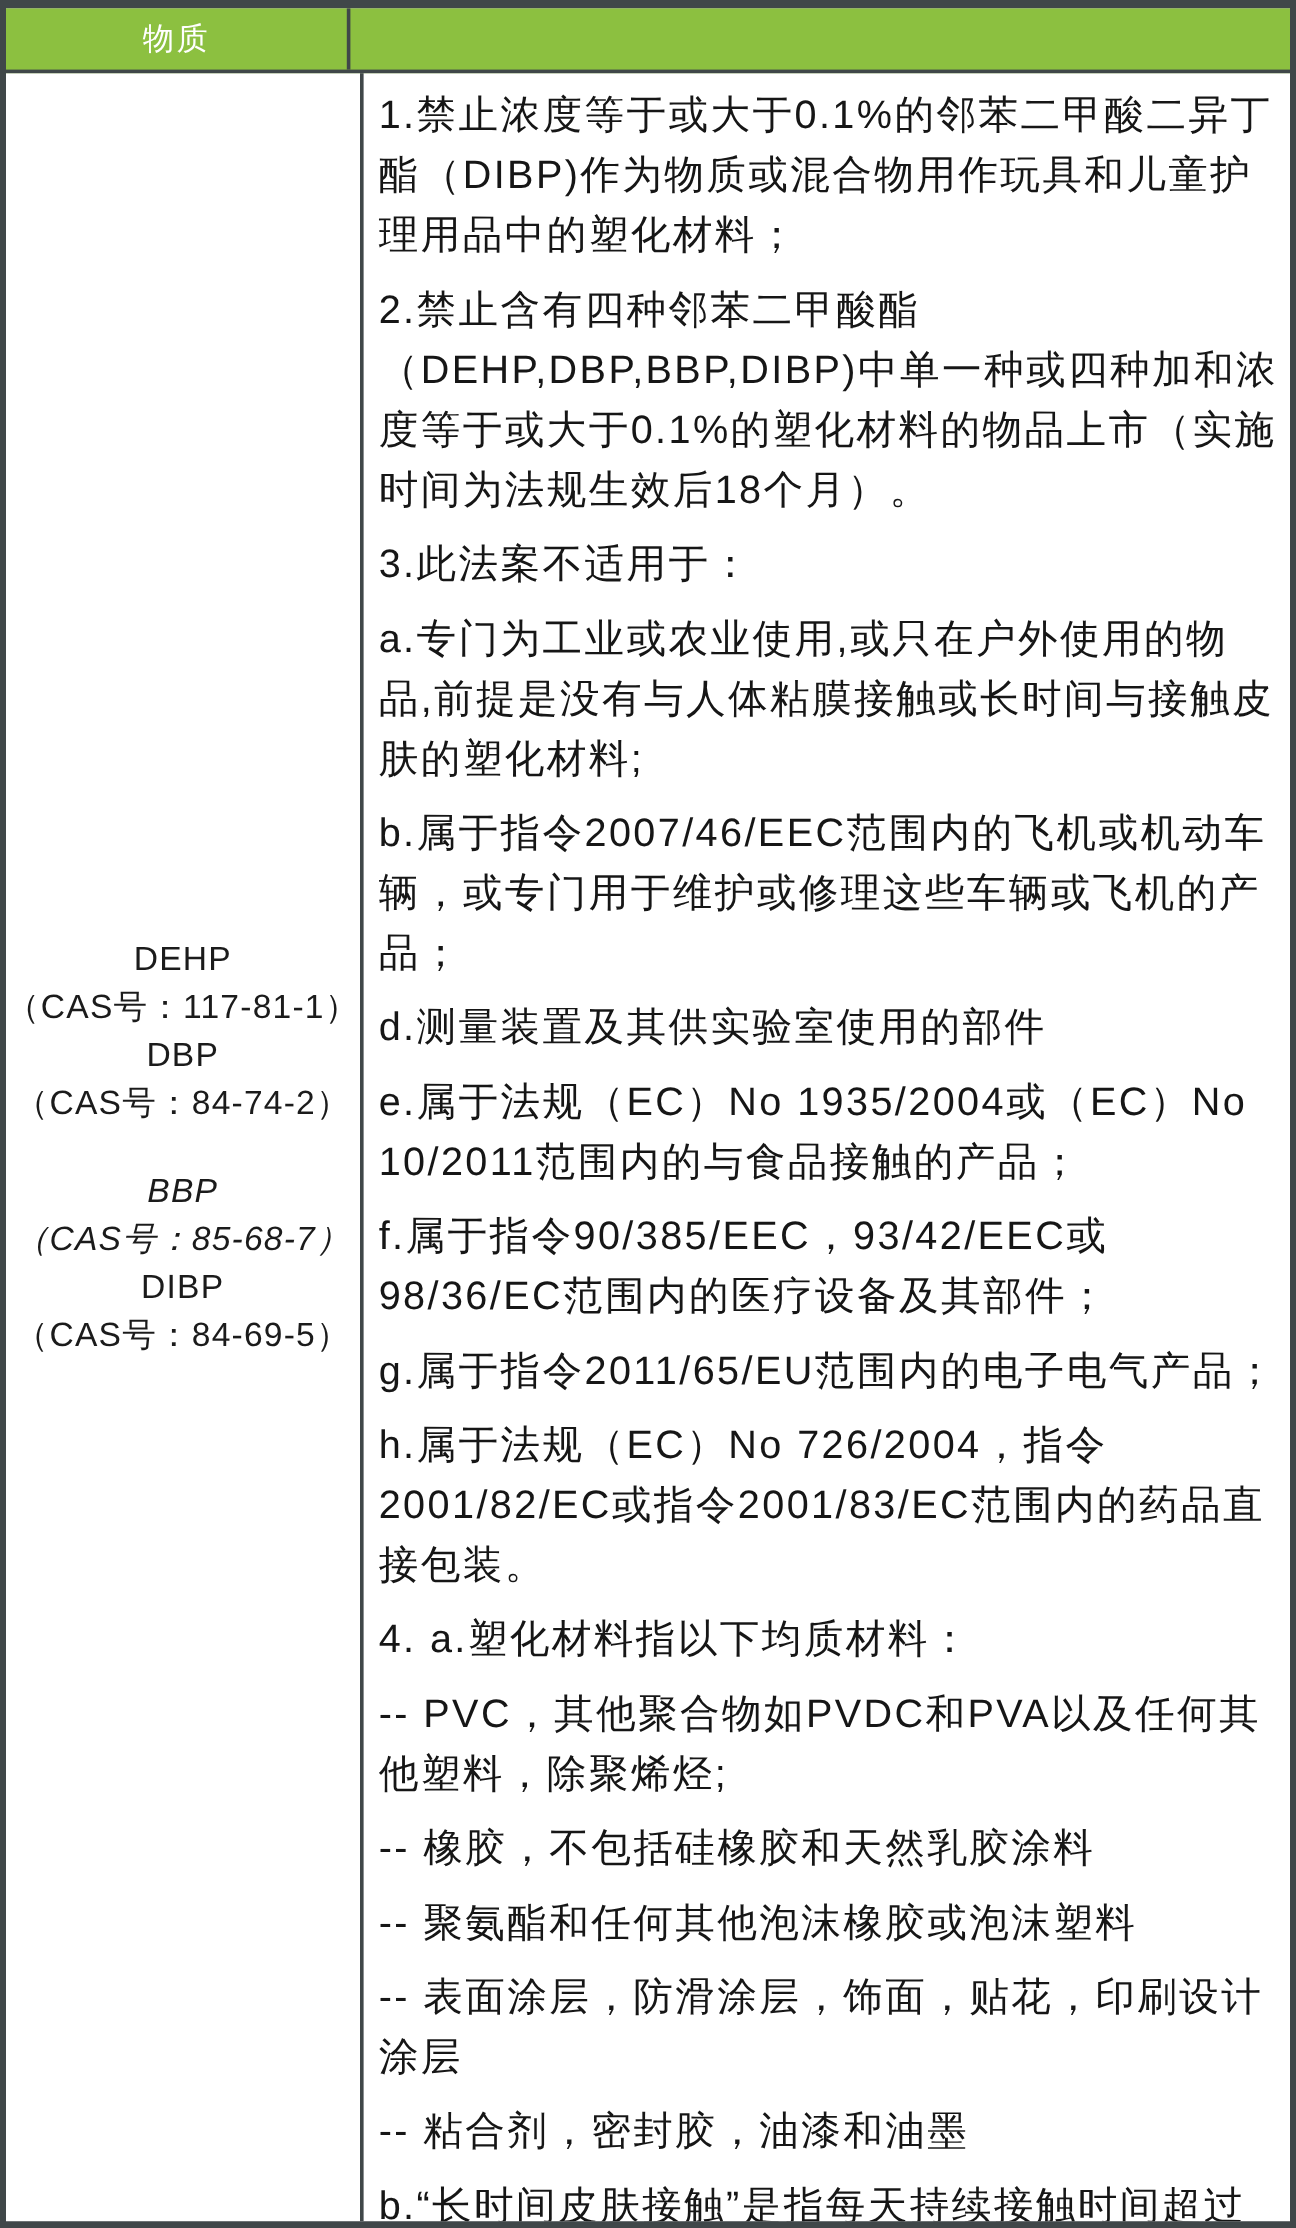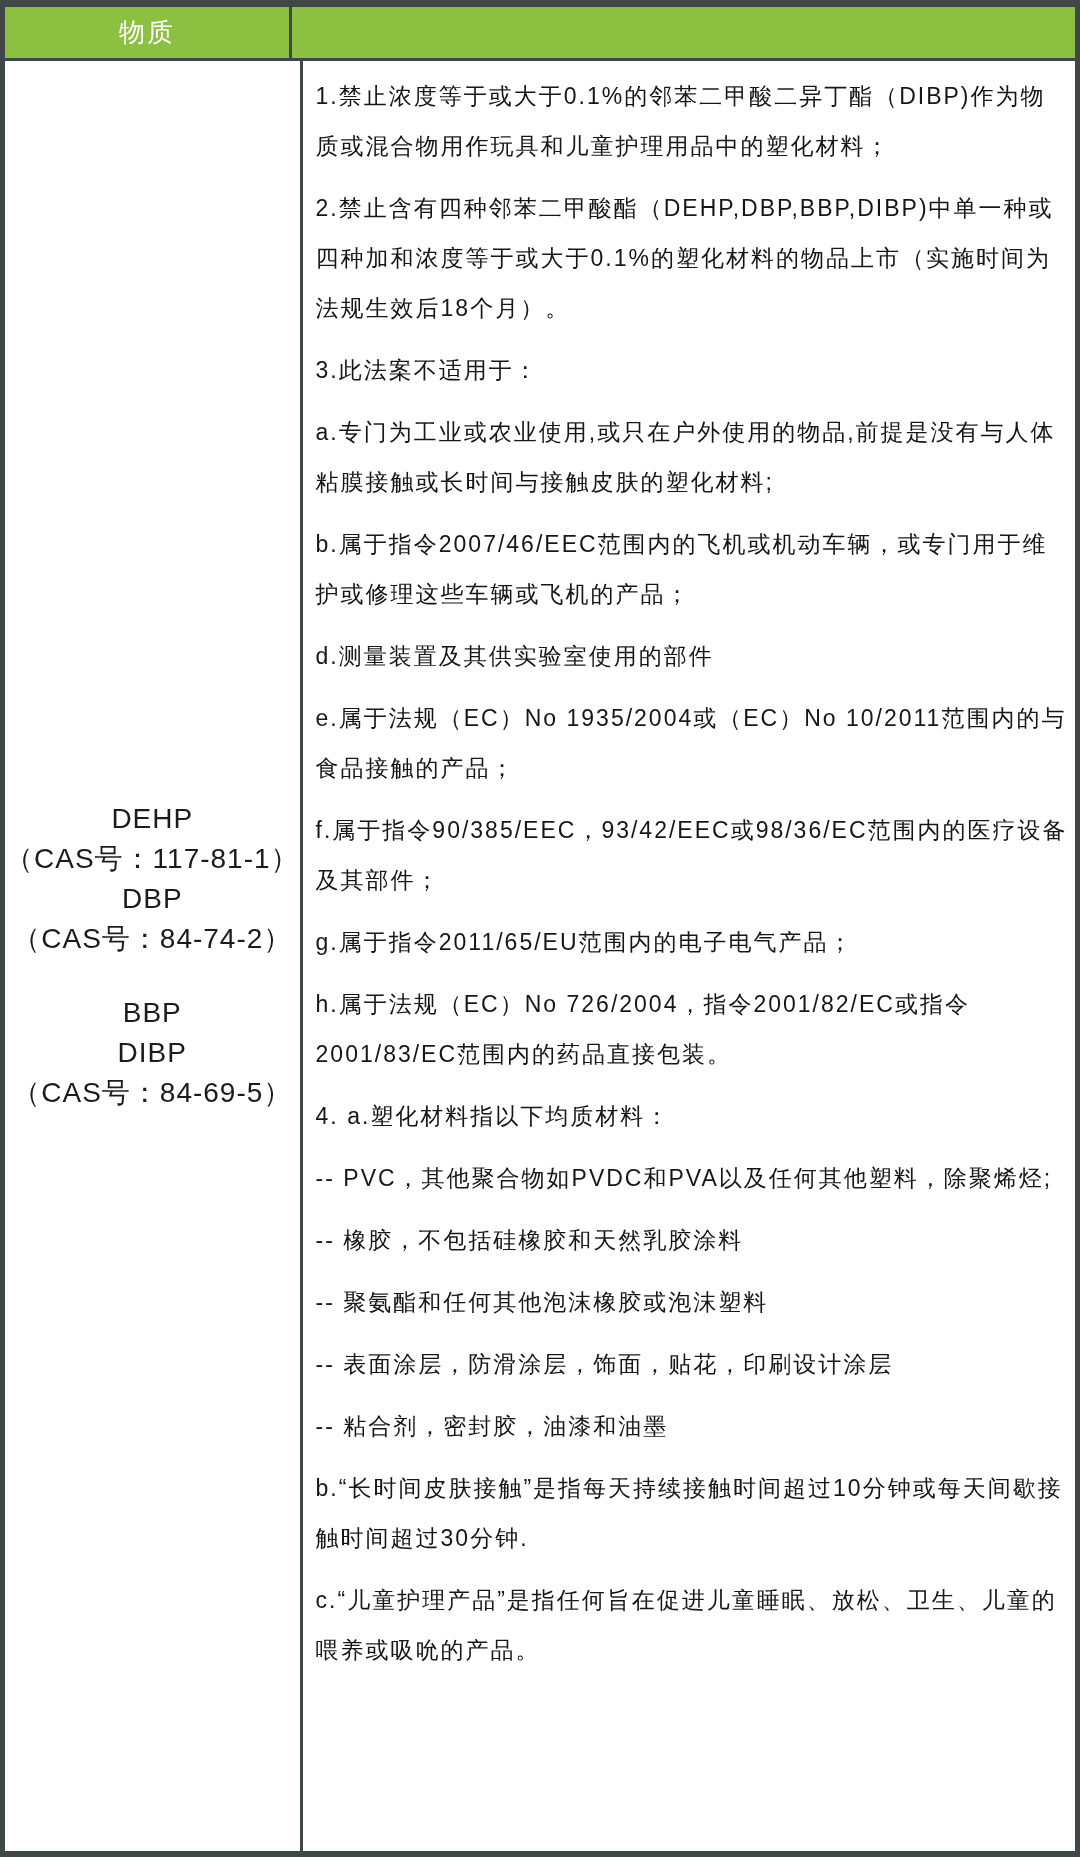--- a/index.html
+++ b/index.html
@@ -63,28 +63,28 @@
     justify-content: center;
     color: #1b1b1b;
   }
   .substance {
     text-align: center;
     font-size: 28px;
     line-height: 40px;
     letter-spacing: 1px;
     white-space: nowrap;
   }
-  .substance:nth-child(3) { margin-top: 34px; }
+  .substance:nth-child(3) { margin-top: 34px; font-style: italic; }
 
   .req-cell {
     flex: 1 1 auto;
     box-sizing: border-box;
     padding: 10px 6px 4px 13px;
     color: #161616;
-    font-size: 23px;
+    font-size: 33px;
     line-height: 50px;
     letter-spacing: 2px;
     overflow: hidden;
   }
   .req-cell p {
     margin: 0 0 12px 0;
   }
 </style>
 </head>
 <body>
@@ -103,20 +103,21 @@
     <div>（CAS号：117-81-1）</div>
   </div>
 
   <div class="substance">
     <div>DBP</div>
     <div>（CAS号：84-74-2）</div>
   </div>
 
   <div class="substance">
     <div>BBP</div>
+    <div>（CAS号：85-68-7）</div>
   </div>
 
   <div class="substance">
     <div>DIBP</div>
     <div>（CAS号：84-69-5）</div>
   </div>
 </div>
 
       <div class="req-cell">
   <p>1.禁止浓度等于或大于0.1%的邻苯二甲酸二异丁酯（DIBP)作为物质或混合物用作玩具和儿童护理用品中的塑化材料；</p>

